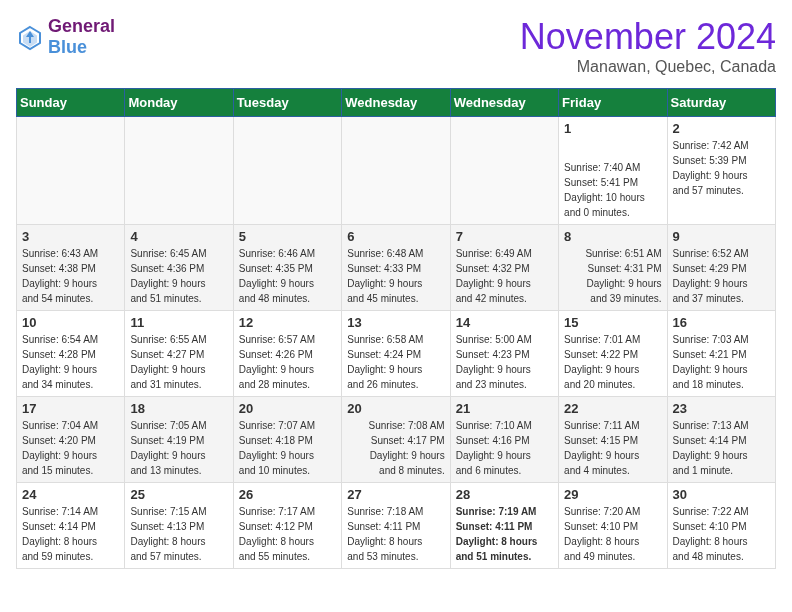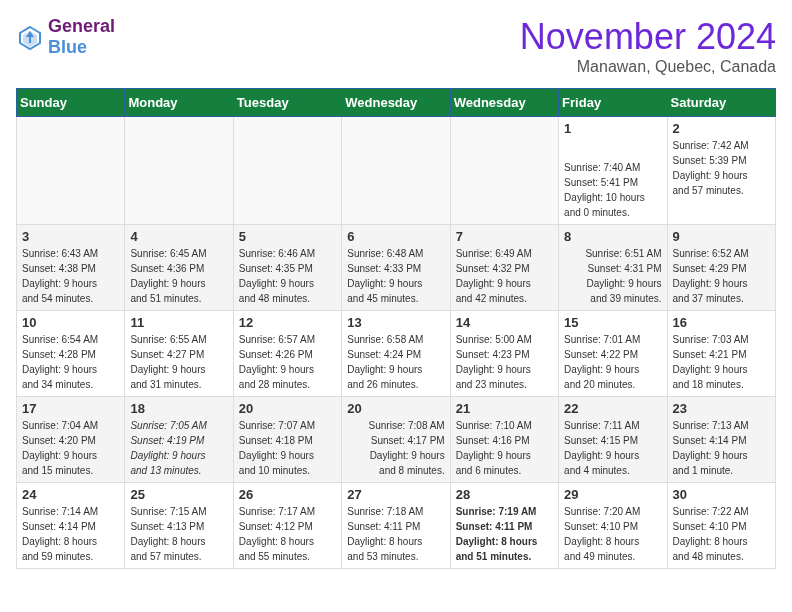--- a/index.html
+++ b/index.html
@@ -253,21 +253,21 @@
       <tr>
         <td>
           <span class="day-number">17</span>
           <div class="day-info" style="white-space: pre-line;">Sunrise: 7:04 AM
 Sunset: 4:20 PM
 Daylight: 9 hours
 and 15 minutes.</div>
         </td>
         <td>
           <span class="day-number">18</span>
-          <div class="day-info" style="white-space: pre-line; font-style: italic;">Sunrise: 7:05 AM
+          <div class="day-info" style="white-space: pre-line;">Sunrise: 7:05 AM
 Sunset: 4:19 PM
 Daylight: 9 hours
 and 13 minutes.</div>
         </td>
         <td>
           <span class="day-number">20</span>
           <div class="day-info" style="white-space: pre-line;">Sunrise: 7:07 AM
 Sunset: 4:18 PM
 Daylight: 9 hours
 and 10 minutes.</div>

